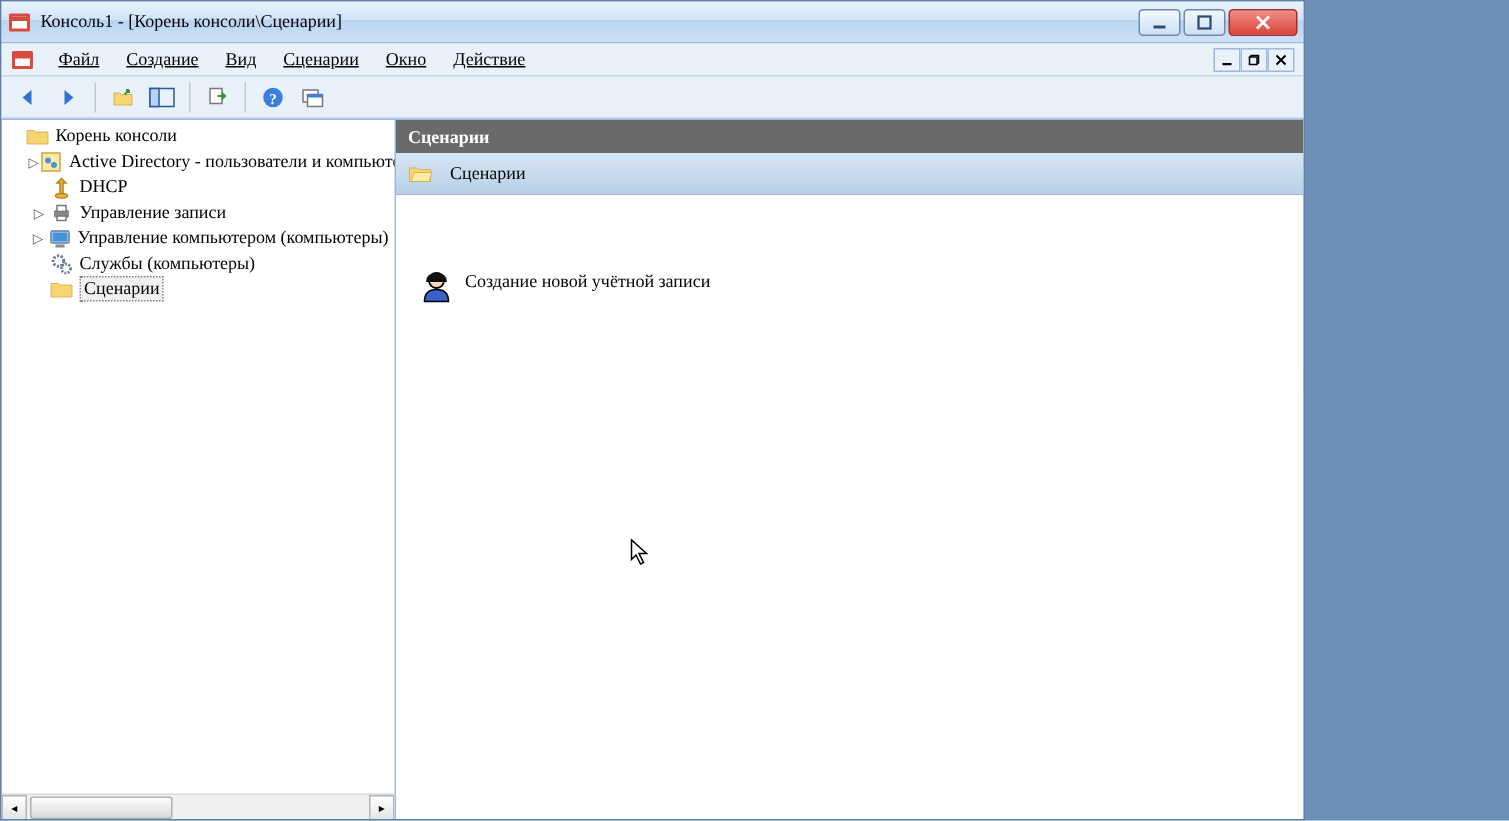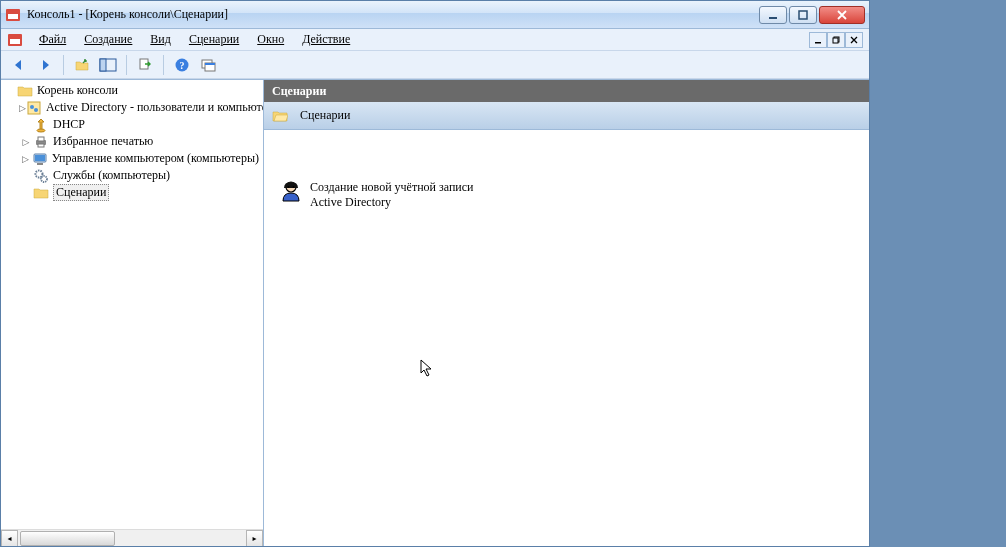--- a/index.html
+++ b/index.html
@@ -232,20 +232,21 @@
   .action-text .link {
     color: #0a3ecf;
     text-decoration: underline;
     cursor: pointer;
     font-size: 12px;
   }
   .action-text .desc {
     color: #000;
     font-size: 12px;
     line-height: 15px;
+    text-align: center;
   }
   .cursor-ptr {
     position: absolute;
     left: 156px;
     top: 229px;
     width: 14px; height: 18px;
     pointer-events: none;
   }
   
   .ico-folder { fill: #f7d574; stroke: #c9a83f; stroke-width: 0.5; }
@@ -404,21 +405,21 @@
 
         <div class="tree-node" style="padding-left:18px;">
           <span class="expander">▷</span>
           <span class="tree-icon">
             <svg width="16" height="16" viewBox="0 0 16 16">
                 <rect x="3" y="6" width="10" height="5" fill="#888" rx="1"></rect>
                 <rect x="5" y="3" width="6" height="4" fill="#fff" stroke="#777"></rect>
                 <rect x="5" y="10" width="6" height="3" fill="#fff" stroke="#777"></rect>
               </svg>
           </span>
-          <span class="tn-label">Избранное печатью</span>
+          <span class="tn-label">Управление записи</span>
         </div>
 
         <div class="tree-node" style="padding-left:18px;">
           <span class="expander">▷</span>
           <span class="tree-icon">
             <svg width="16" height="16" viewBox="0 0 16 16">
                 <rect x="2" y="3" width="12" height="8" fill="#cde3f8" stroke="#5a7fa8" rx="1"></rect>
                 <rect x="3" y="4" width="10" height="6" fill="#4a90d9"></rect>
                 <rect x="5" y="12" width="6" height="2" fill="#888"></rect>
               </svg>
@@ -477,21 +478,20 @@
             <svg width="22" height="22" viewBox="0 0 22 22">
               <circle cx="11" cy="7" r="5" fill="#f7d8b8" stroke="#000" stroke-width="1.2"></circle>
               <path d="M4 8 Q4 2 11 2 Q18 2 18 8" fill="#111"></path>
               <circle cx="8.5" cy="7" r="0.9" fill="#000"></circle>
                 <circle cx="13.5" cy="7" r="0.9" fill="#000"></circle>
               <path d="M3 21 Q3 13 11 13 Q19 13 19 21 Z" fill="#3861c9" stroke="#000" stroke-width="1"></path>
             </svg>
           </div>
           <div class="action-text">
             <div class="desc">Создание новой учётной записи</div>
-            <div class="desc">Active Directory</div>
           </div>
         </div>
 
         <div class="cursor-ptr">
           <svg width="14" height="18" viewBox="0 0 14 18">
               <path d="M1 1 L1 14 L4 11 L7 17 L9 16 L6 10 L11 10 Z" fill="#fff" stroke="#000" stroke-width="1"></path>
             </svg>
         </div>
       </div>
     </div>

